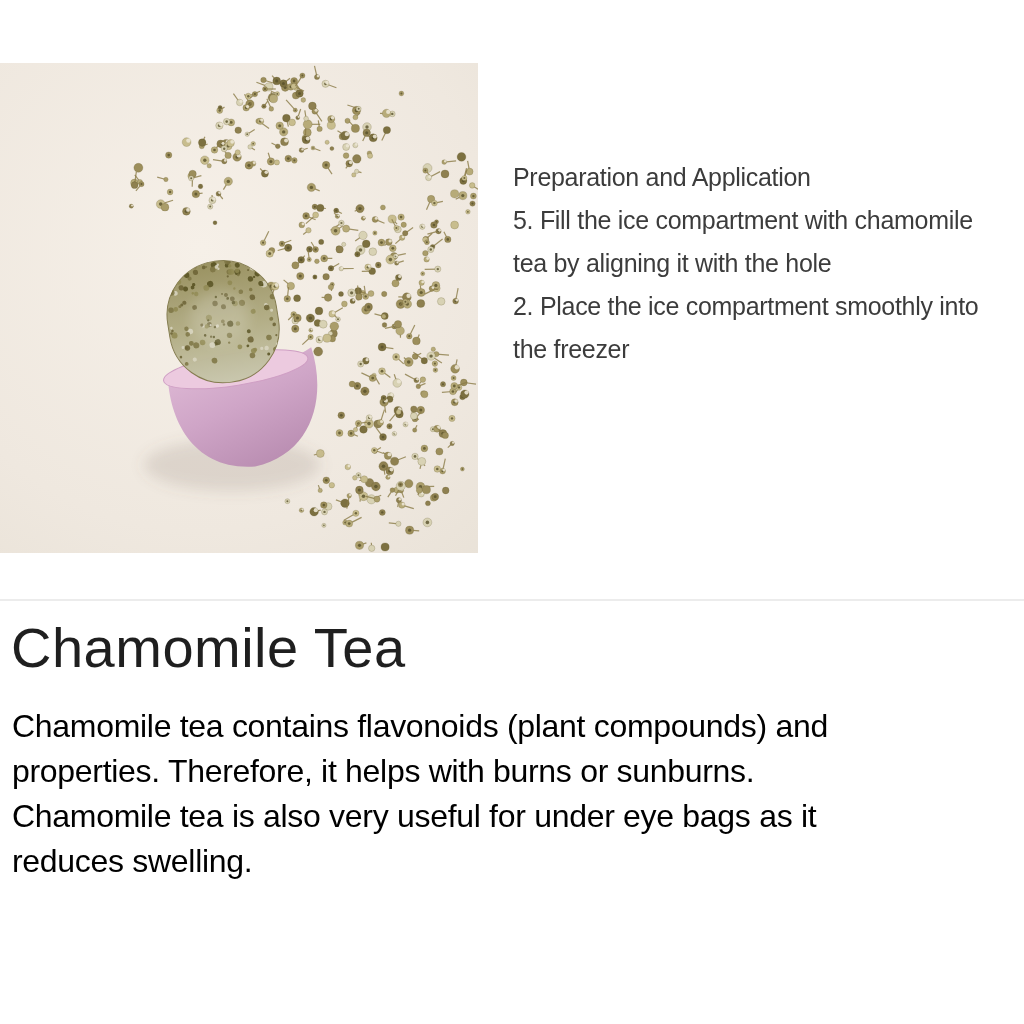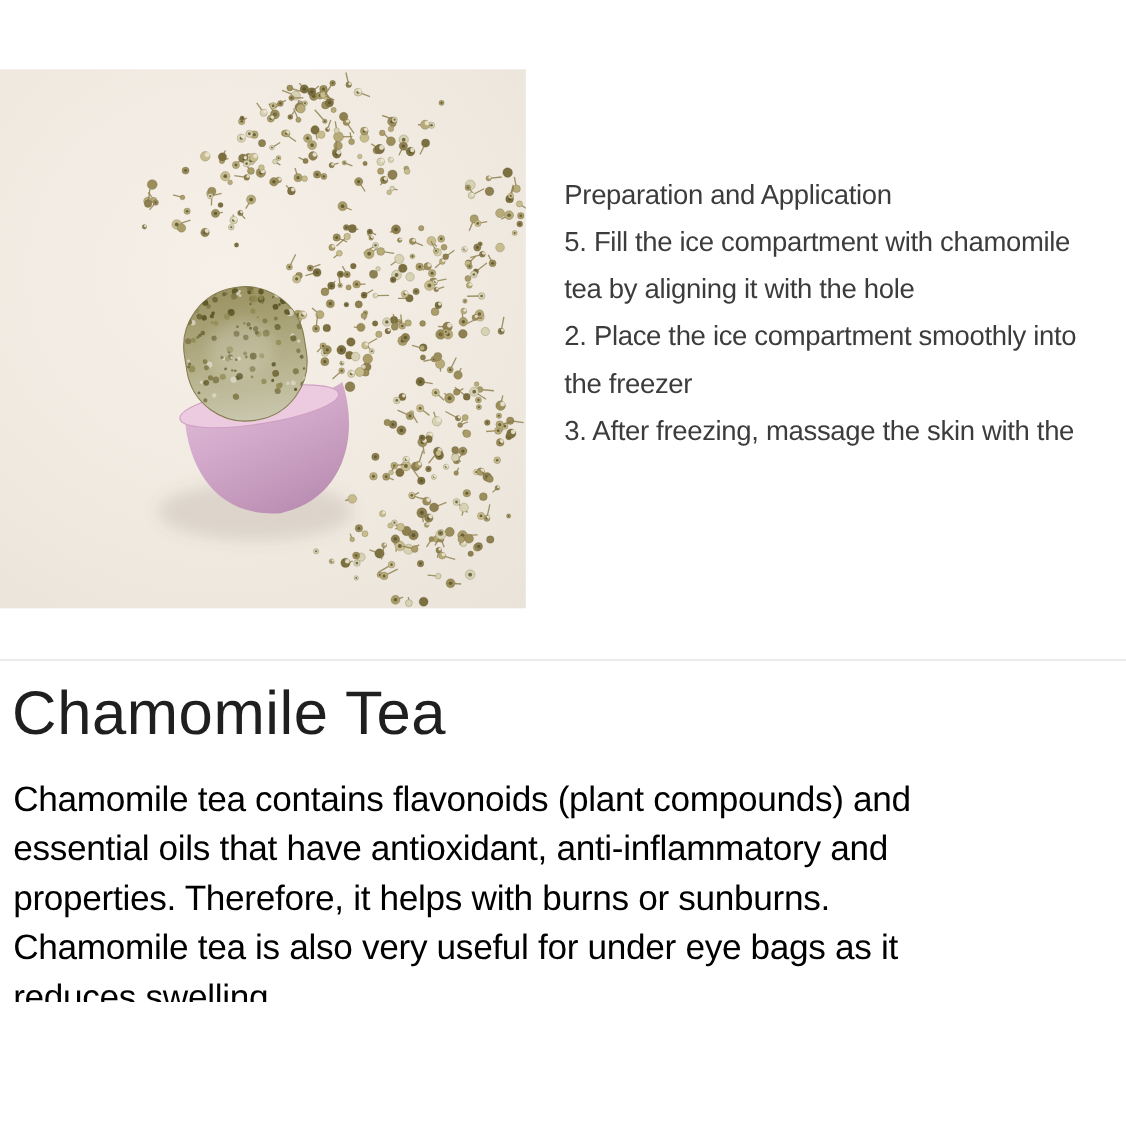--- a/index.html
+++ b/index.html
@@ -1130,27 +1130,25 @@
 
   <div class="divider" style="background: rgb(236, 236, 236);"></div>
 
   <div class="instructions" style="color: rgb(60, 60, 60);">
     <div class="ins-line">Preparation and Application</div>
     <div id="steps">
         <div class="ins-line">5. Fill the ice compartment with chamomile</div>
         <div class="ins-line">tea by aligning it with the hole</div>
         <div class="ins-line">2. Place the ice compartment smoothly into</div>
         <div class="ins-line">the freezer</div>
-        <div class="ins-line">3. After freezing, massage the skin with the</div>
       </div>
   </div>
 
   <h1 class="article-title" style="color: rgb(31, 31, 31);">Chamomile Tea</h1>
 
   <div class="article-body" id="article-body" style="color: #000000;">
       <div class="body-line">Chamomile tea contains flavonoids (plant compounds) and</div>
-      <div class="body-line">essential oils that have antioxidant, anti-inflammatory and</div>
       <div class="body-line">properties. Therefore, it helps with burns or sunburns.</div>
       <div class="body-line">Chamomile tea is also very useful for under eye bags as it</div>
       <div class="body-line">reduces swelling.</div>
     </div>
 
 </div>
 
 </body></html>

